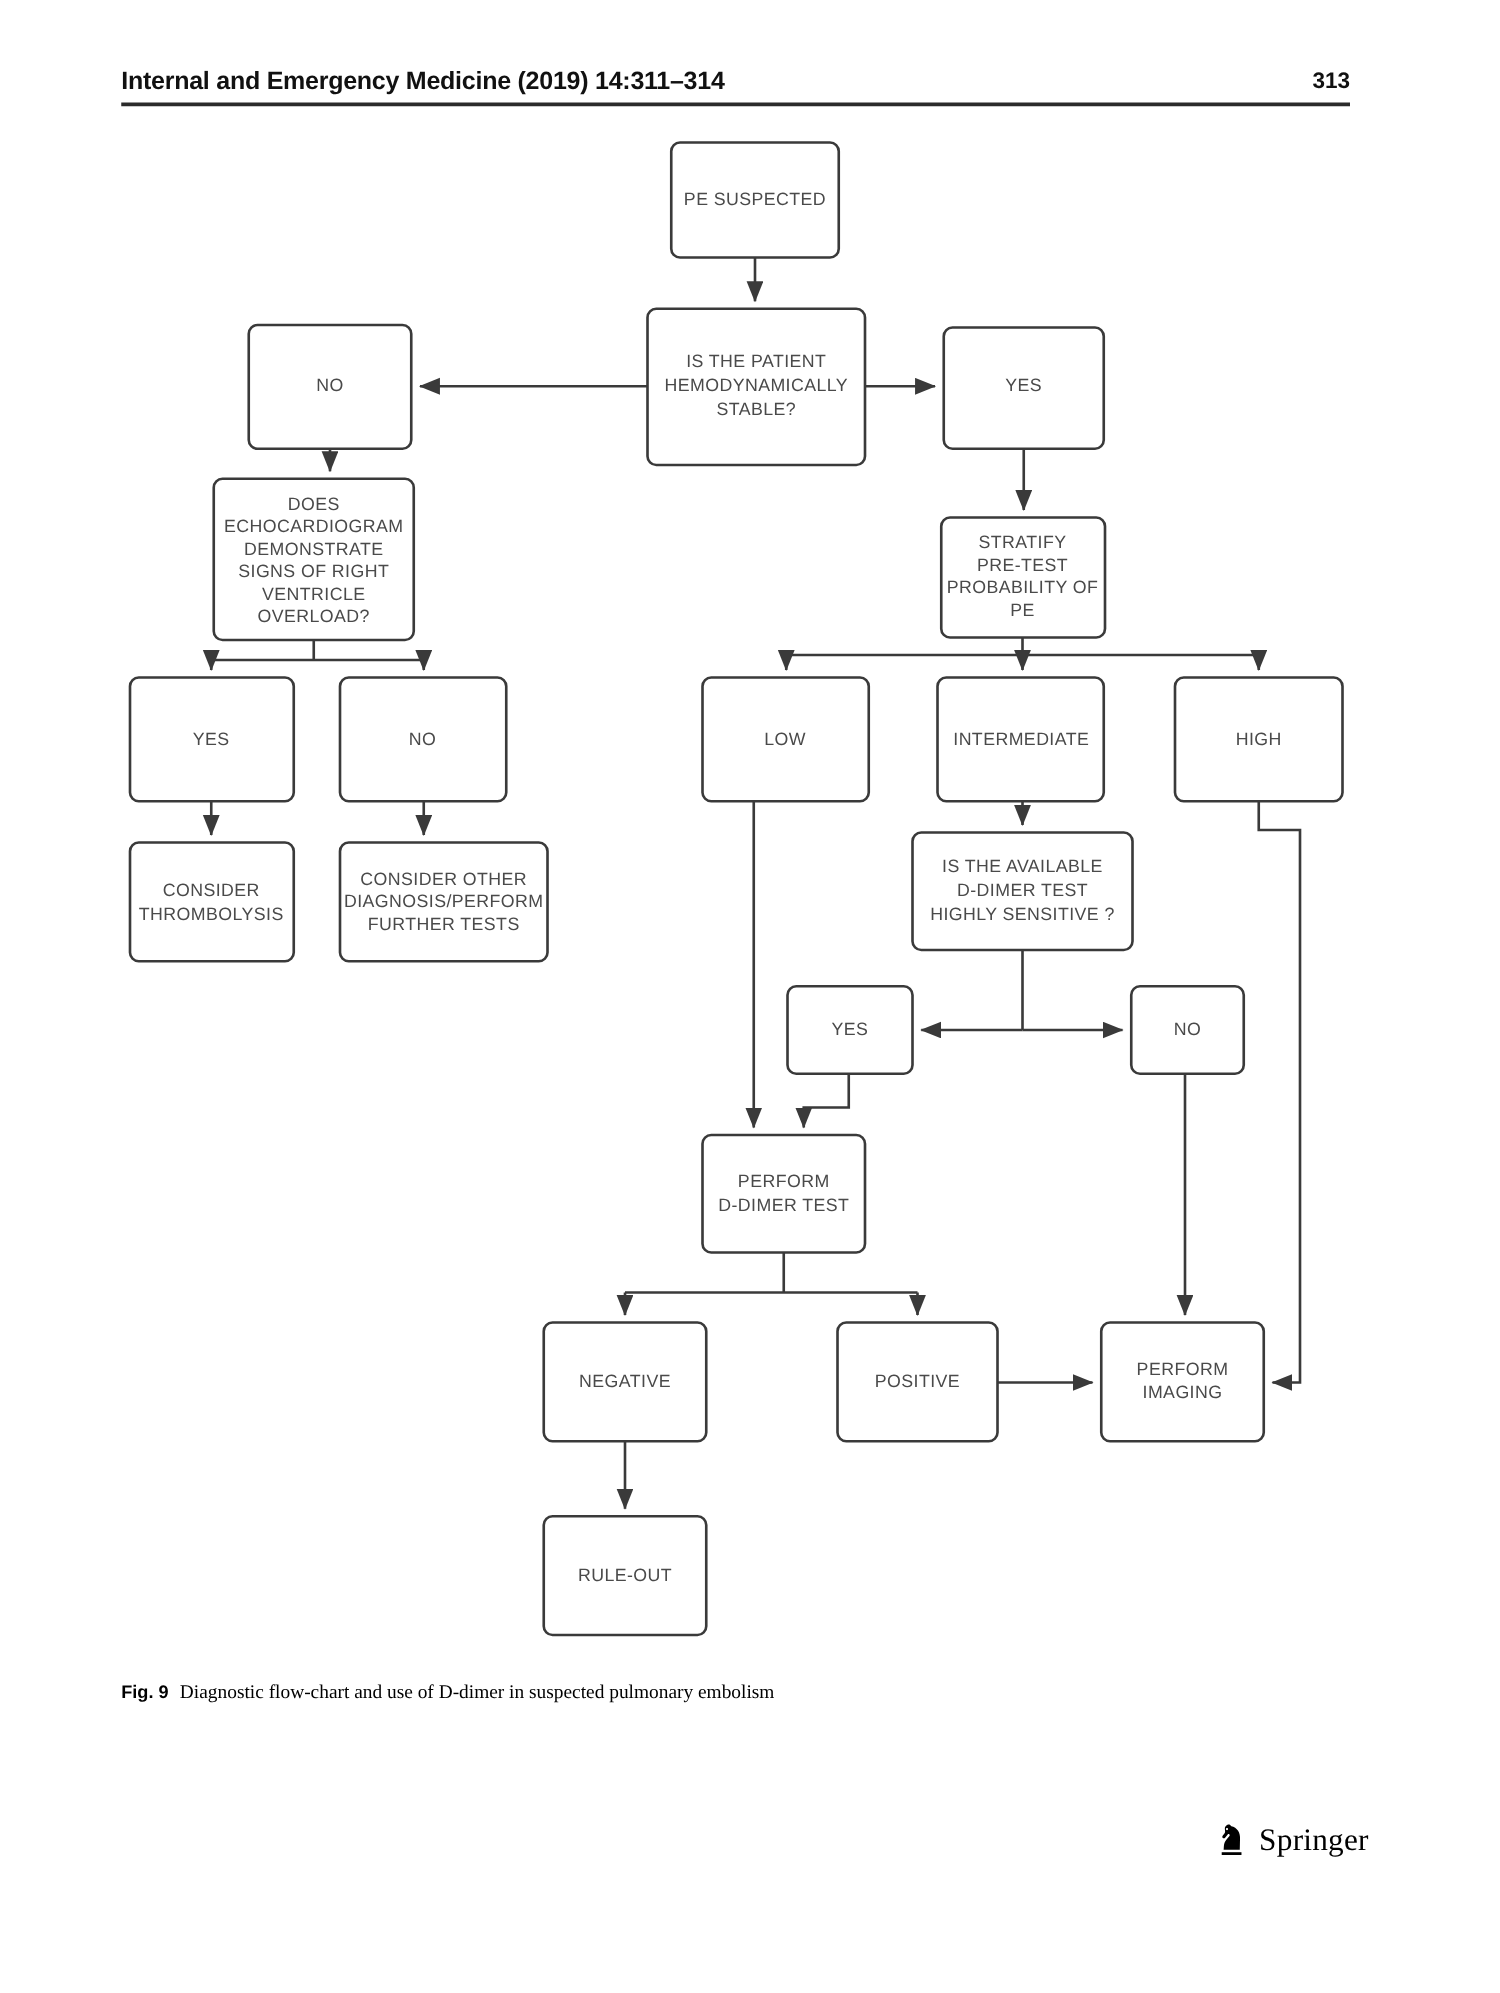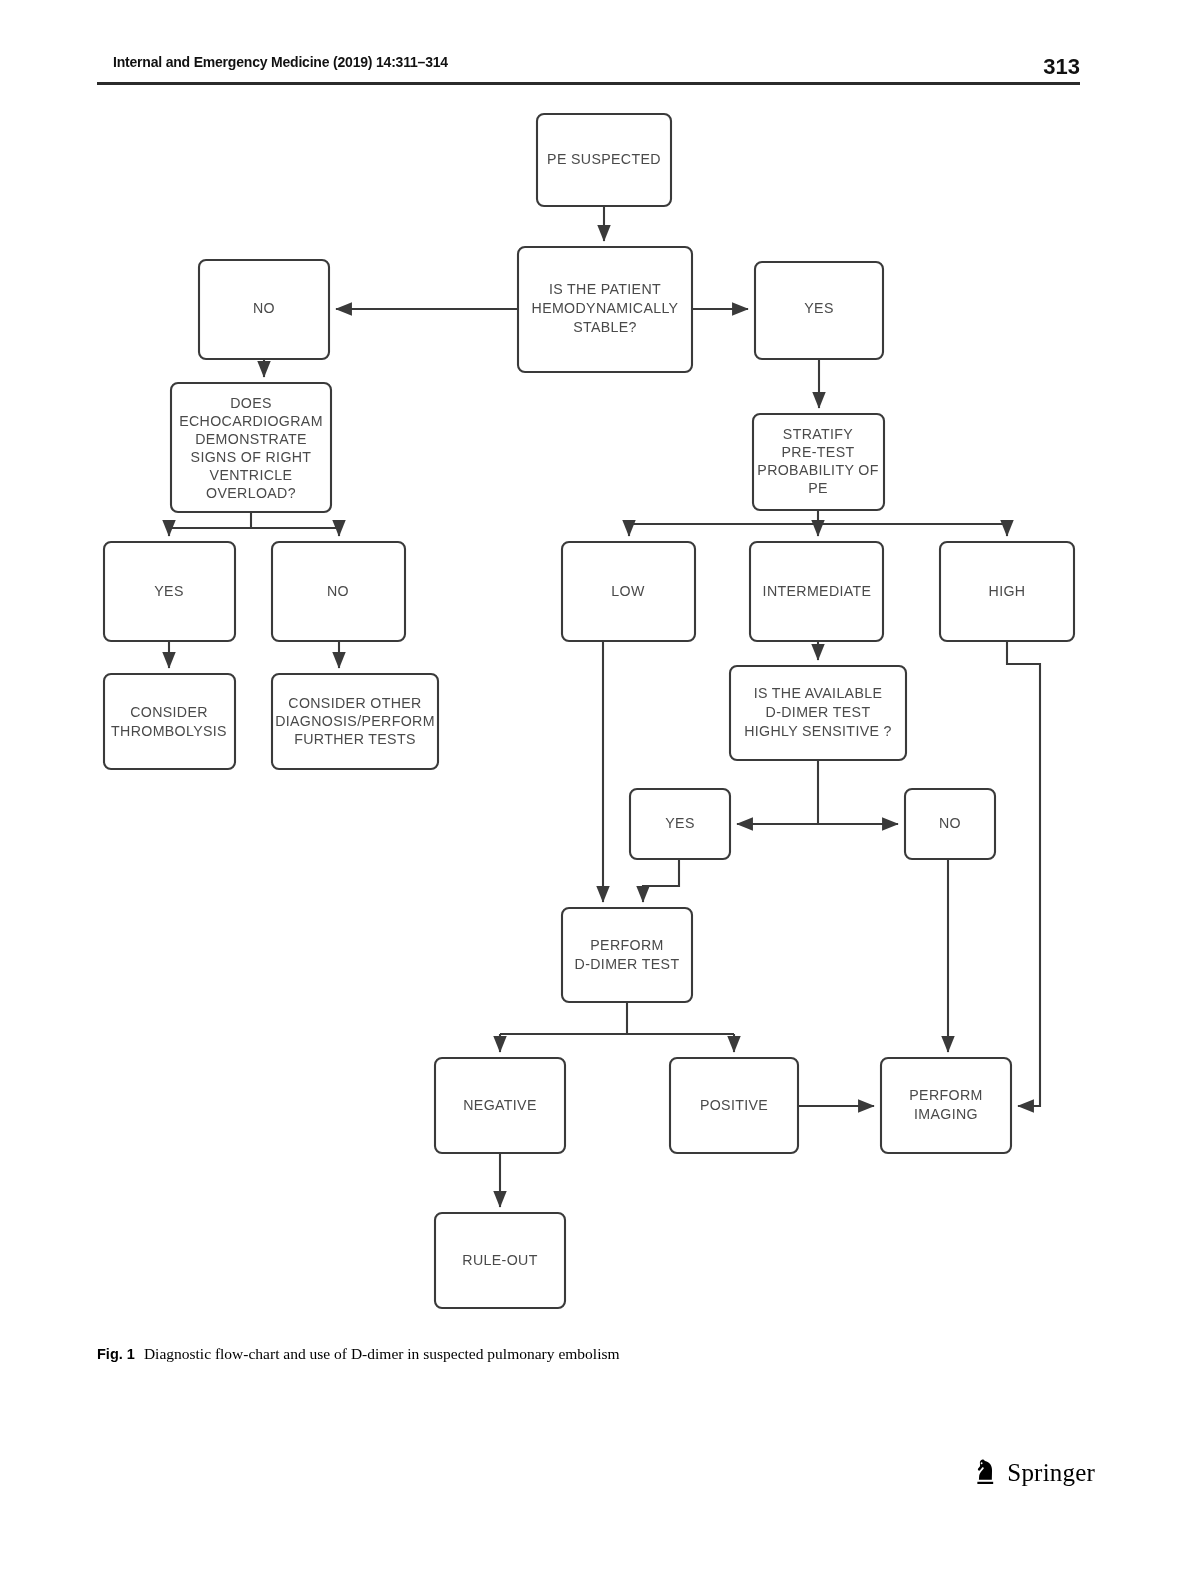--- a/index.html
+++ b/index.html
@@ -19,33 +19,33 @@
   
   #page-header {
     position: absolute;
     left: 97px;
     top: 54px;
     width: 983px;
     height: 34px;
   }
   #page-header .journal-ref {
     position: absolute;
-    left: 16px;
+    left: 0;
     top: 0;
-    font-size: 14px;
+    font-size: 20px;
     font-weight: 600;
     letter-spacing: -0.2px;
     color: #111111;
     white-space: nowrap;
   }
   #page-header .page-number {
     position: absolute;
     right: 0;
     top: 0;
-    font-size: 22px;
+    font-size: 18px;
     font-weight: 600;
     color: #111111;
   }
   #page-header .rule {
     position: absolute;
     left: 0;
     right: 0;
     top: 28px;
     height: 3px;
     background: #2b2b2b;
@@ -312,21 +312,21 @@
       <g>
         <rect class="node-rect" x="435" y="1117" width="130" height="95" rx="7" ry="7"></rect>
         <text class="node-text" x="500" y="1165">RULE-OUT</text>
       </g>
 
     </g>
   </svg>
 </div>
 
 <div id="figure-caption">
-  <span class="cap-label">Fig. 1</span><span class="cap-text">Diagnostic flow-chart and use of D-dimer in suspected pulmonary embolism</span>
+  <span class="cap-label">Fig. 9</span><span class="cap-text">Diagnostic flow-chart and use of D-dimer in suspected pulmonary embolism</span>
 </div>
 
 <div id="springer-logo">
   <svg class="mark" viewBox="0 0 28 31">
     <path d="M9.2 5.2 C9.0 3.6 10.3 2.1 11.8 1.6 C12.4 1.4 13.0 1.5 13.4 1.9 L14.6 3.0 C16.8 3.4 18.9 4.8 20.2 6.8 C21.4 8.7 21.9 11.0 21.8 13.2 L21.6 22.6 L8.2 22.6 L8.4 19.4 C8.5 17.4 9.3 15.5 10.6 14.0 L13.0 11.2 C13.4 10.7 13.3 10.0 12.8 9.7 C12.4 9.4 11.9 9.5 11.6 9.9 L9.4 12.6 C8.9 13.2 8.0 13.2 7.5 12.7 C7.0 12.2 7.0 11.4 7.4 10.9 L9.0 8.9 C9.4 8.4 9.5 7.8 9.4 7.2 Z" fill="#000000"></path>
     <circle cx="11.0" cy="5.4" r="0.95" fill="#ffffff"></circle>
     <rect x="6.6" y="24.6" width="16.4" height="2.3" fill="#000000"></rect>
   </svg>
   <span class="wordmark">Springer</span>
 </div>

